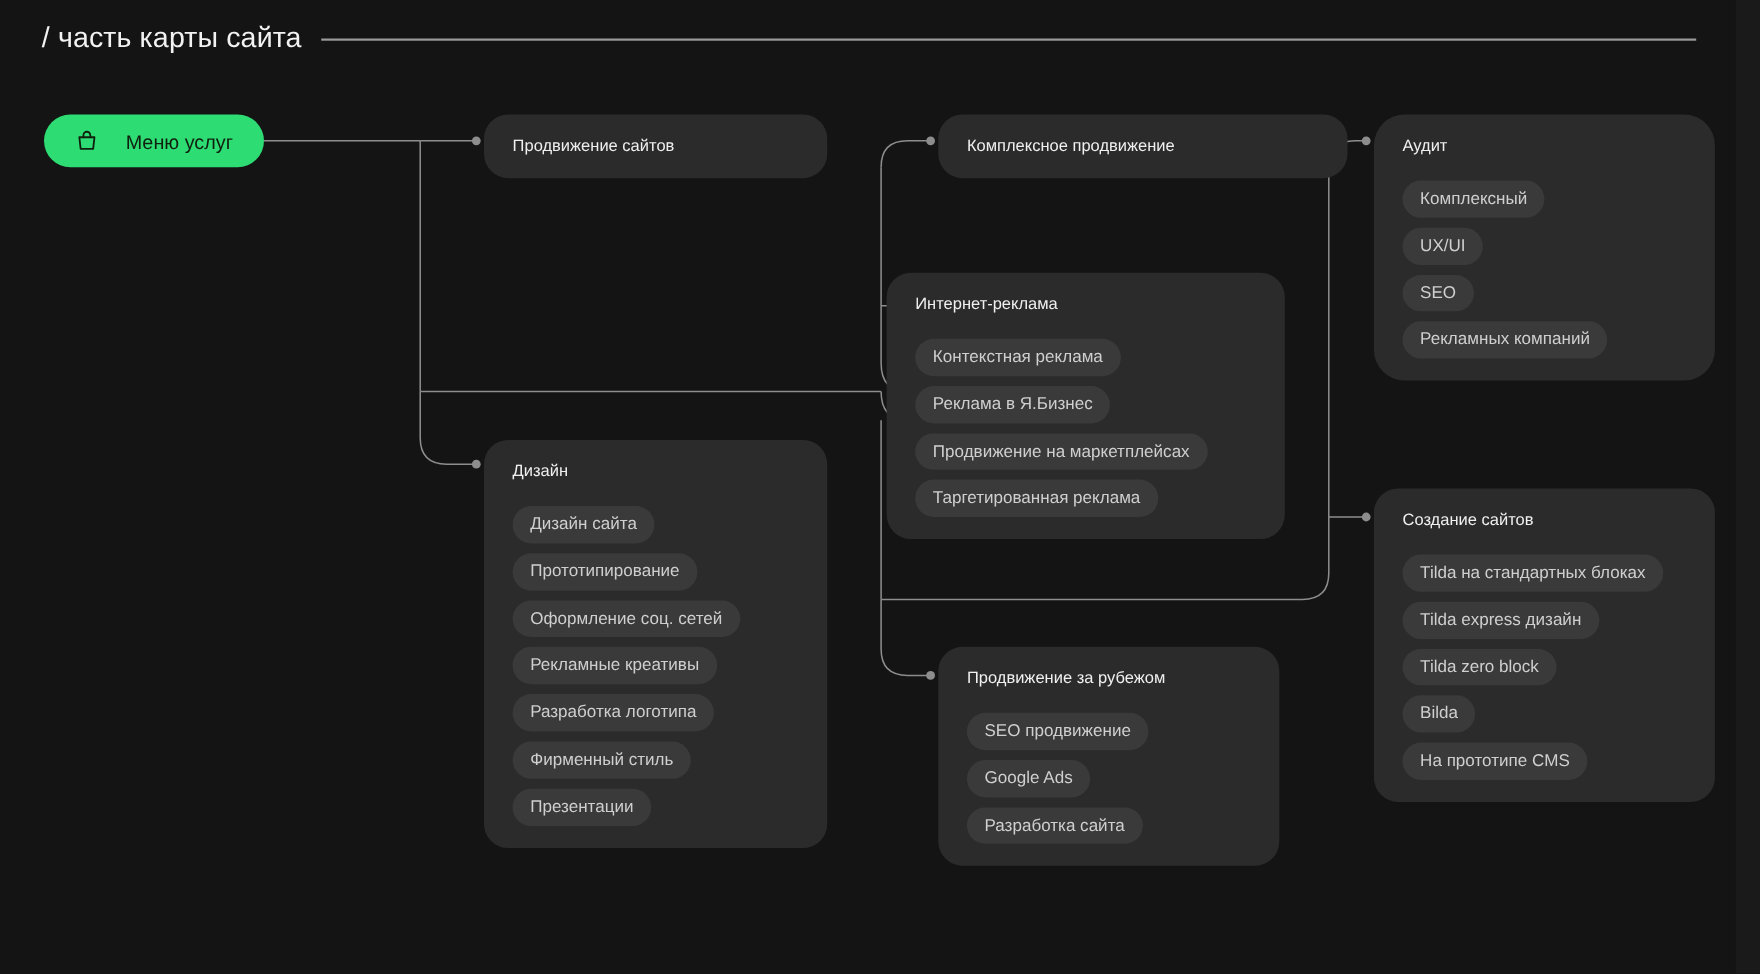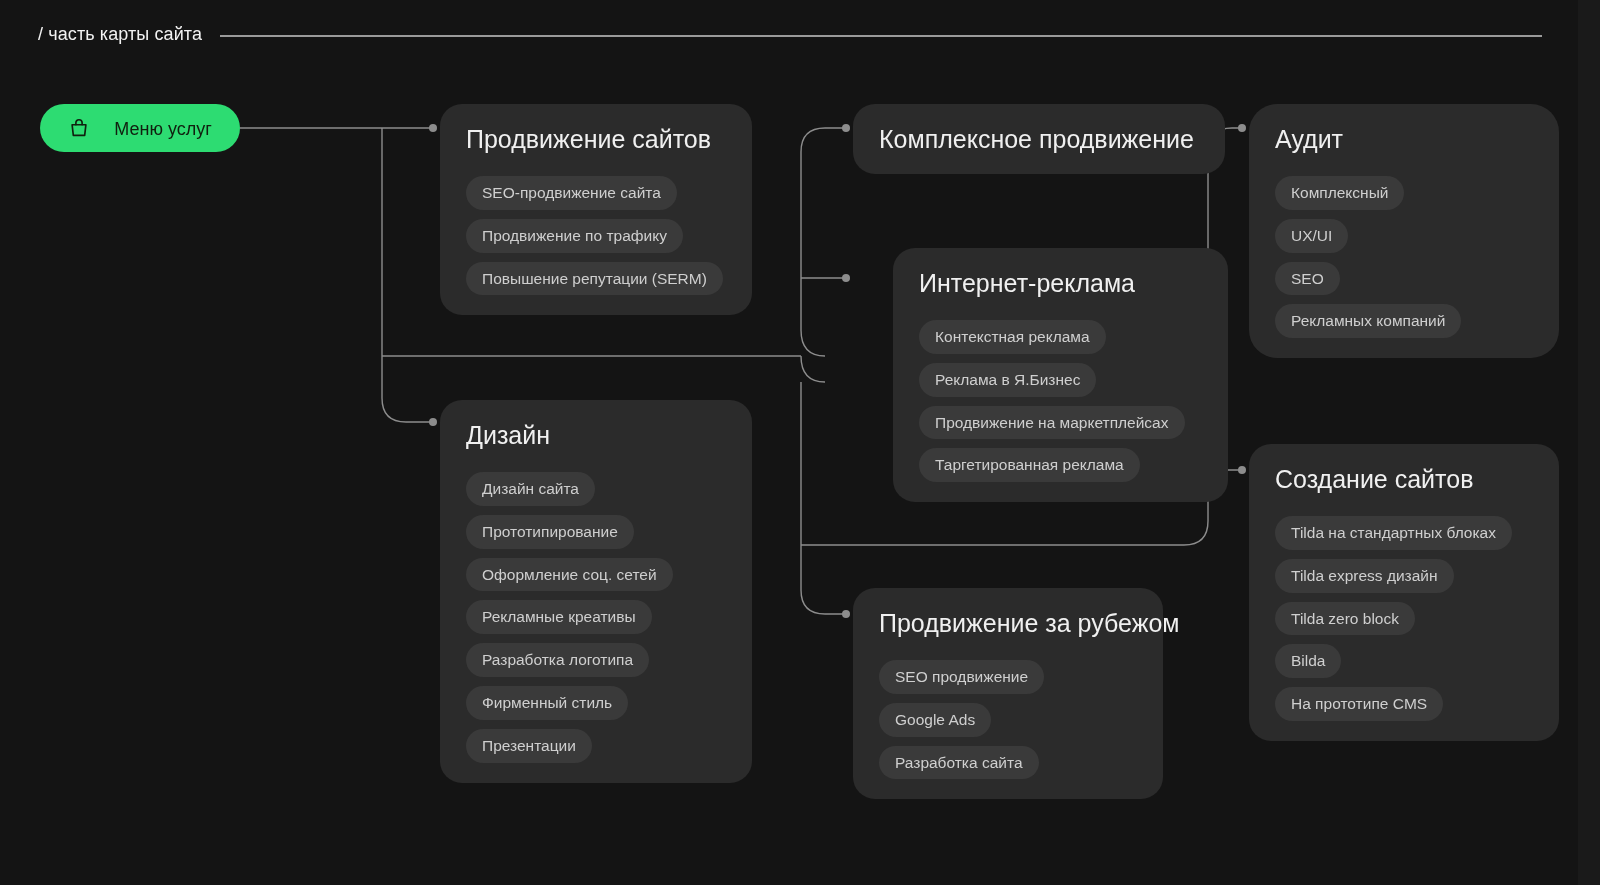--- a/index.html
+++ b/index.html
@@ -38,21 +38,21 @@
     position: absolute;
     left: 38px;
     top: 14px;
     right: 40px;
     height: 40px;
     display: flex;
     align-items: center;
     gap: 18px;
   }
   .header-title {
-    font-size: 18px;
+    font-size: 26px;
     line-height: 1;
     color: #f2f2f2;
     letter-spacing: 0.1px;
     white-space: nowrap;
     font-weight: 400;
   }
   .header-rule {
     flex: 1;
     height: 2px;
     background: #9a9a9a;
@@ -115,21 +115,21 @@
     background: #2b2b2b;
     border-radius: 22px;
     box-sizing: border-box;
     padding: 22px 26px 24px 26px;
   }
   .card.slim {
     padding-top: 20px;
     padding-bottom: 20px;
   }
   .card-title {
-    font-size: 25px;
+    font-size: 15px;
     color: #f0f0f0;
     line-height: 1.2;
     white-space: nowrap;
     font-weight: 400;
   }
   .chip-list {
     margin-top: 22px;
     display: flex;
     flex-direction: column;
     align-items: flex-start;
@@ -145,21 +145,21 @@
     white-space: nowrap;
     border: none;
     font-family: "Liberation Sans", "DejaVu Sans", sans-serif;
     cursor: pointer;
   }
 
   
   #card-promotion   { left: 440px;  top: 104px;  width: 312px; }
   #card-design      { left: 440px;  top: 400px;  width: 312px; }
   #card-complex     { left: 853px;  top: 104px;  width: 372px; }
-  #card-internet-ad { left: 893px;  top: 248px;  width: 335px; border-radius: 22px; }
+  #card-internet-ad { left: 806px;  top: 248px;  width: 362px; border-radius: 22px; }
   #card-abroad      { left: 853px;  top: 588px;  width: 310px; }
   #card-audit       { left: 1249px; top: 104px;  width: 310px; border-radius: 28px; }
   #card-websites    { left: 1249px; top: 444px;  width: 310px; }
 </style>
 </head>
 <body>
 
 <div id="stage">
 
   <div class="edge-strip"></div>
@@ -207,25 +207,20 @@
       <svg viewBox="0 0 24 24" width="22" height="22" fill="none" stroke="#10200f" stroke-width="1.8" stroke-linecap="round" stroke-linejoin="round">
         <path d="M4.5 8.5 h15 l-1.3 11.5 h-12.4 z"></path>
         <path d="M8.6 8.5 V6.4 a3.4 3.4 0 0 1 6.8 0 V8.5"></path>
       </svg>
     </span>
     <span class="root-btn-label">Меню услуг</span>
   </button>
 
   <div class="card slim" id="card-promotion">
     <div class="card-title">Продвижение сайтов</div>
-    <div class="chip-list">
-        <button class="chip">SEO-продвижение сайта</button>
-        <button class="chip">Продвижение по трафику</button>
-        <button class="chip">Повышение репутации (SERM)</button>
-      </div>
   </div>
 
   <div class="card slim" id="card-design">
     <div class="card-title">Дизайн</div>
     <div class="chip-list">
         <button class="chip">Дизайн сайта</button>
         <button class="chip">Прототипирование</button>
         <button class="chip">Оформление соц. сетей</button>
         <button class="chip">Рекламные креативы</button>
         <button class="chip">Разработка логотипа</button>

